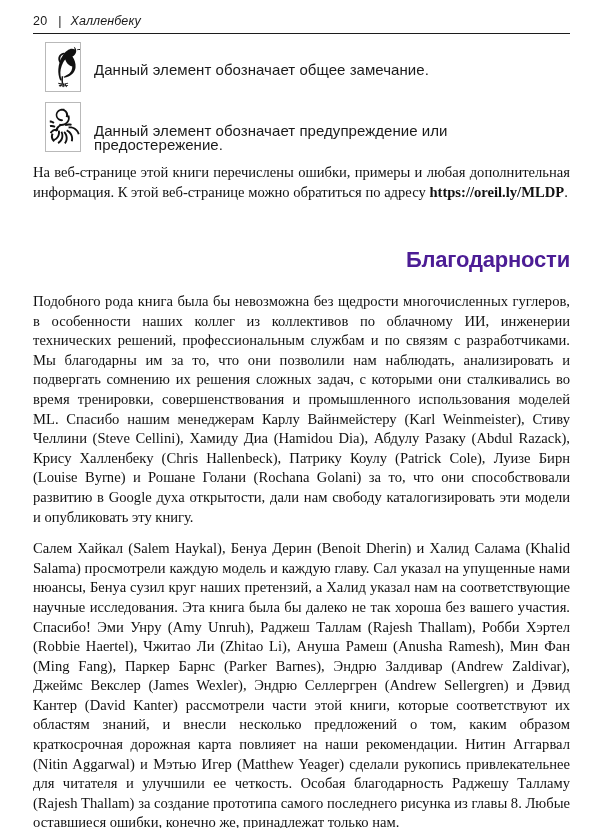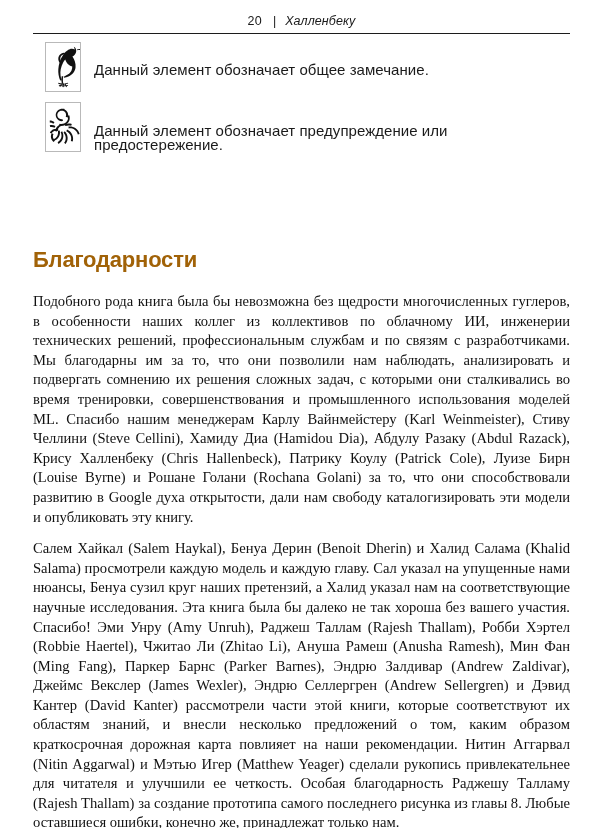--- a/index.html
+++ b/index.html
@@ -26,21 +26,20 @@
   
   .header {
     position: absolute;
     left: 33px;
     top: 14px;
     width: 537px;
     height: 20px;
     display: flex;
     align-items: baseline;
     gap: 0;
-    justify-content: center;
   }
   .header-pageno {
     font-family: "Liberation Sans", "DejaVu Sans", sans-serif;
     font-size: 12.5px;
     letter-spacing: 0.2px;
     color: #1a1a1a;
   }
   .header-sep {
     font-family: "Liberation Sans", "DejaVu Sans", sans-serif;
     font-size: 12.5px;
@@ -124,23 +123,24 @@
   .url {
     font-weight: bold;
   }
   .ital { }
 
   h2.section-title {
     font-family: "Liberation Sans", "DejaVu Sans", sans-serif;
     font-weight: bold;
     font-size: 22px;
     line-height: 26px;
-    color: #a16207;
+    color: #4c1d95;
     margin: 0;
     letter-spacing: -0.2px;
+    text-align: right;
   }
 
   
   #intro-block   { top: 163px; }
   #heading-block { top: 247px; }
   #ack-block     { top: 292px; }
 </style>
 </head>
 <body>
 
@@ -194,20 +194,23 @@
             <path d="M10.0 24.0c-1.8-1.0-4.0-1.3-6.0-0.8l0.5 1.9c1.6-0.4 3.2-0.1 4.6 0.7l0.9-1.8z"></path>
             <path d="M9.0 20.0c-1.4-1.2-3.2-1.8-5.0-1.8l0.0 2.0c1.4 0.0 2.7 0.5 3.8 1.4l1.2-1.6z"></path>
           </g>
         </svg>
       </div>
       <div class="admon-text">Данный элемент обозначает предупреждение или предостережение.</div>
     </div>
 
   </div>
 
+  <div class="body-block" id="intro-block">
+    <p class="body"><span>На веб-странице этой книги перечислены ошибки, примеры и любая дополнительная информация. К этой веб-странице можно обратиться по адресу </span><span class="url">https://oreil.ly/MLDP</span><span>.</span></p>
+  </div>
 
   <div class="body-block" id="heading-block">
     <h2 class="section-title">Благодарности</h2>
   </div>
 
   <div class="body-block" id="ack-block">
     <p class="body">Подобного рода книга была бы невозможна без щедрости многочисленных гуглеров, в особенности наших коллег из коллективов по облачному ИИ, инженерии технических решений, профессиональным службам и по связям с разработчиками. Мы благодарны им за то, что они позволили нам наблюдать, анализировать и подвергать сомнению их решения сложных задач, с которыми они сталкивались во время тренировки, совершенствования и промышленного использования моделей ML. Спасибо нашим менеджерам Карлу Вайнмейстеру (Karl Weinmeister), Стиву Челлини (Steve Cellini), Хамиду Диа (Hamidou Dia), Абдулу Разаку (Abdul Razack), Крису Халленбеку (Chris Hallenbeck), Патрику Коулу (Patrick Cole), Луизе Бирн (Louise Byrne) и Рошане Голани (Rochana Golani) за то, что они способствовали развитию в Google духа открытости, дали нам свободу каталогизировать эти модели и опубликовать эту книгу.</p>
     <p class="body"><span>Салем Хайкал (Salem Haykal), Бенуа Дерин (Benoit Dherin) и Халид Салама (Khalid Salama) просмотрели каждую модель и каждую главу. Сал указал на упущенные нами нюансы, Бенуа сузил круг наших претензий, а Халид указал нам на соответствующие научные исследования. Эта книга была бы далеко не так хороша без вашего участия. Спасибо! Эми Унру (Amy Unruh), Раджеш Таллам (Rajesh Thallam), Робби Хэртел (Robbie Haertel), Чжитао Ли (Zhitao Li), Ануша Рамеш (Anusha Ramesh), Мин Фан (Ming Fang), Паркер Барнс (Parker Barnes), Эндрю Залдивар (Andrew Zaldivar), Джеймс Векслер (James Wexler), Эндрю Селлергрен (Andrew Sellergren) и Дэвид Кантер (David Kanter) рассмотрели части этой книги, которые соответствуют их областям знаний, и внесли несколько предложений о том, каким образом краткосрочная дорожная карта повлияет на наши рекомендации. Нитин Аггарвал (Nitin Aggarwal) и Мэтью Игер (Matthew Yeager) сделали рукопись привлекательнее для читателя и улучшили ее четкость. Особая благодарность Раджешу Талламу (Rajesh Thallam) за создание прототипа самого последнего рисунка из </span><span class="ital">главы 8</span><span>. Любые оставшиеся ошибки, конечно же, принадлежат только нам.</span></p>
 
   </div>

